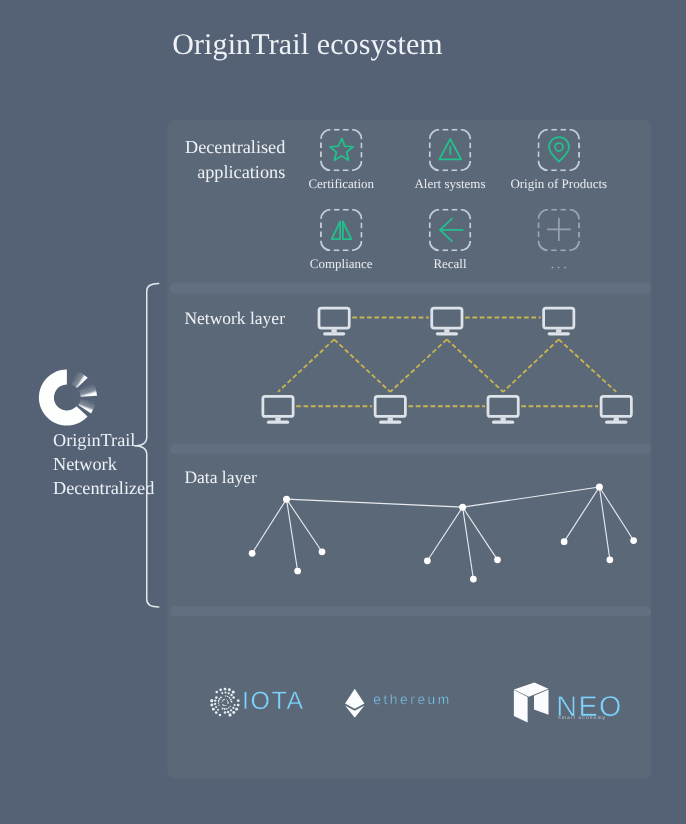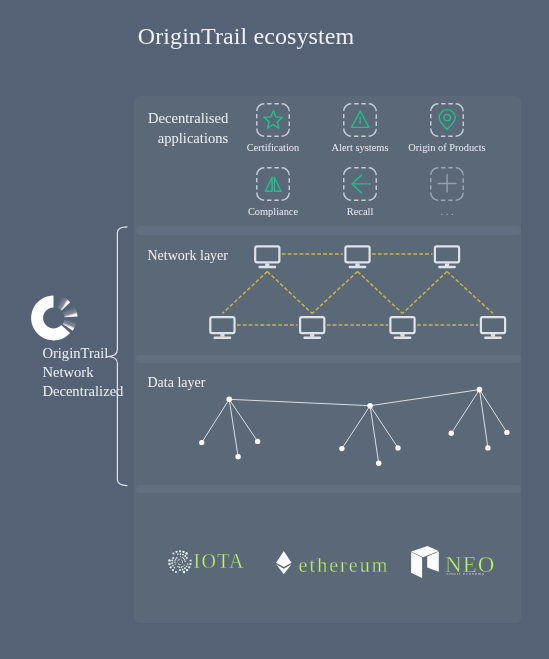--- a/index.html
+++ b/index.html
@@ -27,26 +27,26 @@
   .app .box .frame{position:absolute;left:0;top:0;}
   .app .box .glyph{position:absolute;left:0;top:0;}
   .app.faded{opacity:.62;}
   .app .cap{position:absolute;left:50%;transform:translateX(-50%);top:39px;
              font-size:10.4px;color:#e8ecf1;white-space:nowrap;}
 
   
 
   .chain{position:absolute;}
   .chain svg{position:absolute;left:0;top:0;}
-  .wm{position:absolute;color:#bef264;font-family:Liberation Serif, serif;font-weight:400;white-space:nowrap;
+  .wm{position:absolute;color:#7dd3fc;font-family:Liberation Sans, sans-serif;font-weight:400;white-space:nowrap;
        -webkit-text-stroke:0.34px #5b6878;}
   
   .wm-iota{left:27.6px;top:1.9px;font-size:20px;letter-spacing:1.25px;}
   
-  .wm-eth{left:22.6px;top:2.6px;font-size:20px;letter-spacing:2.05px;}
+  .wm-eth{left:22.6px;top:2.6px;font-size:11px;letter-spacing:2.05px;}
   
   .wm-neo{left:35px;top:7.4px;font-size:23px;letter-spacing:1.1px;-webkit-text-stroke:0.45px #5b6878;}
   .wm-neo-tag{position:absolute;left:36.6px;top:25.6px;font-size:3.9px;letter-spacing:0.9px;
               color:#c3ccd6;font-family:"Liberation Sans",sans-serif;white-space:nowrap;}
   .net-svg{position:absolute;left:0;top:0;pointer-events:none;}
   .brand{position:absolute;left:30.4px;top:344px;width:110px;margin-left:12px;}
   .brand .bl{font-size:14.6px;color:#eef1f5;line-height:18.8px;white-space:nowrap;}
 </style>
 </head>
 <body>

